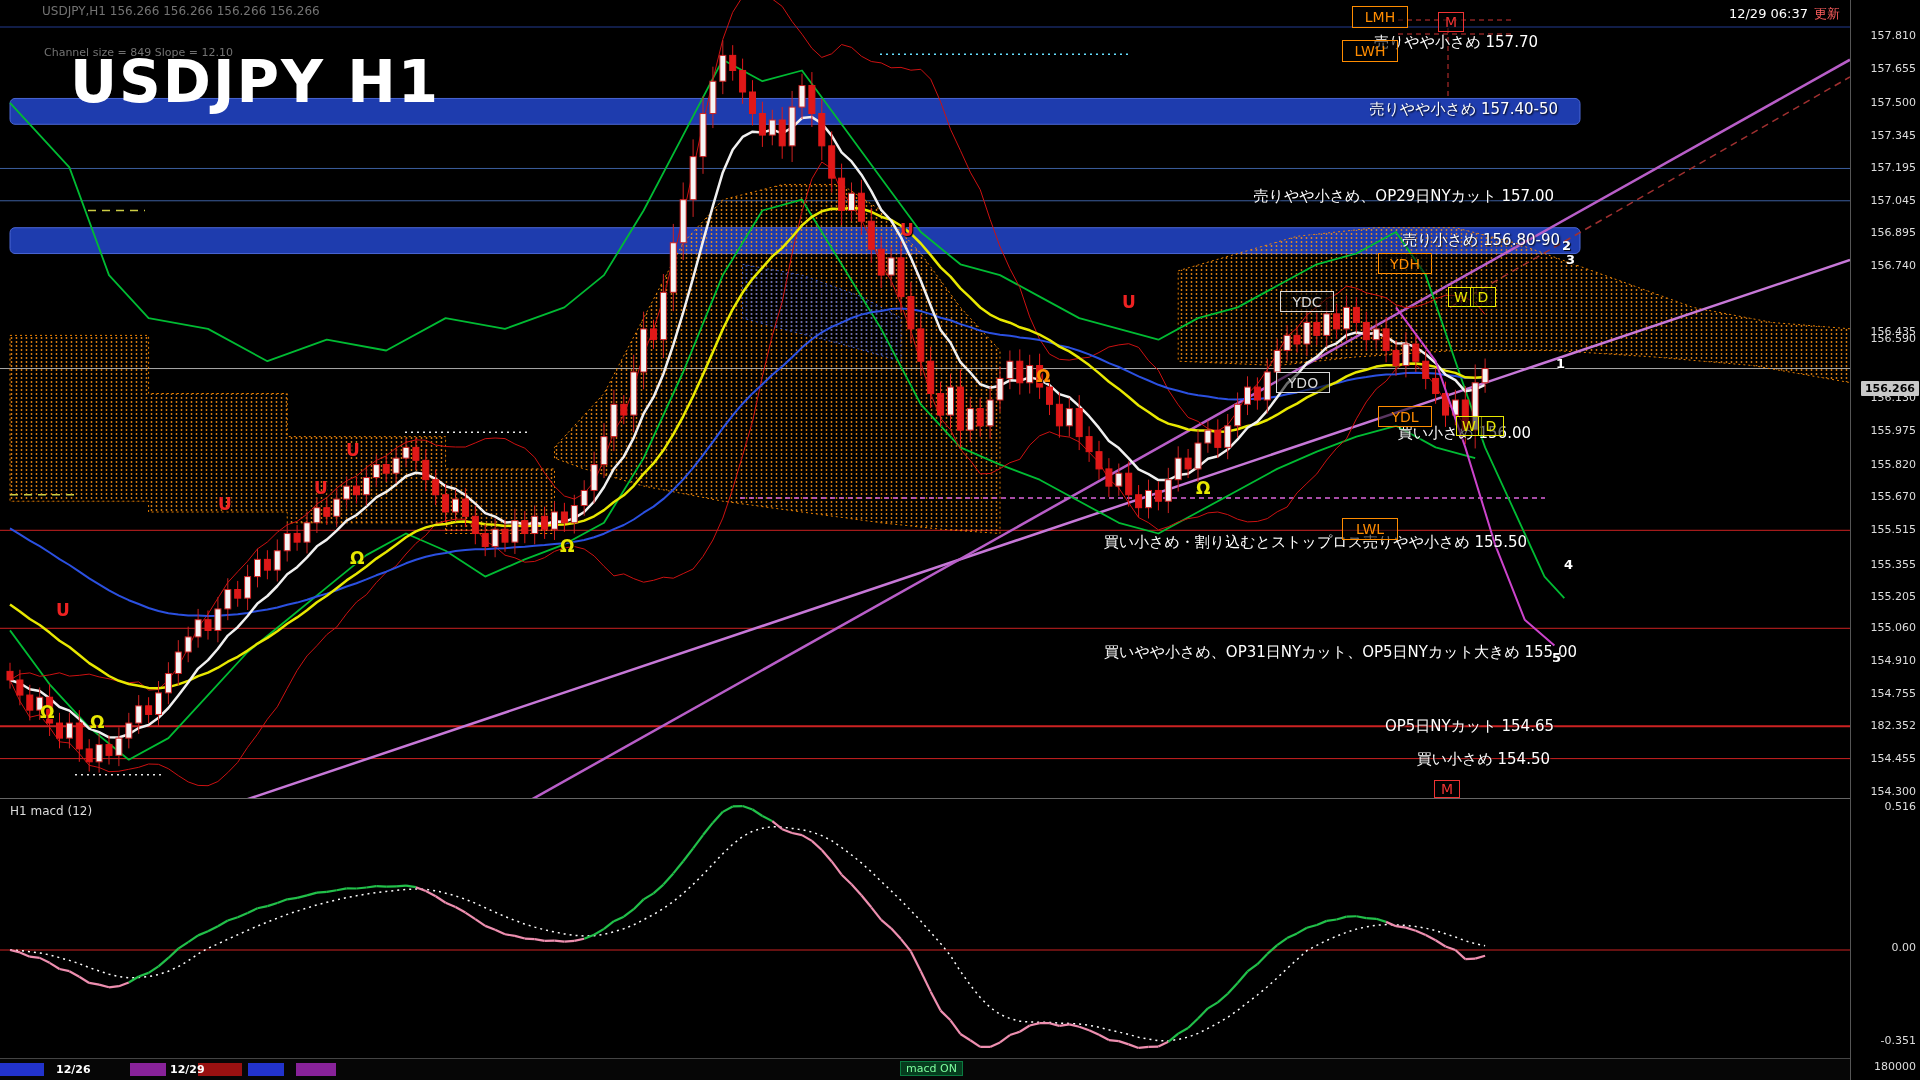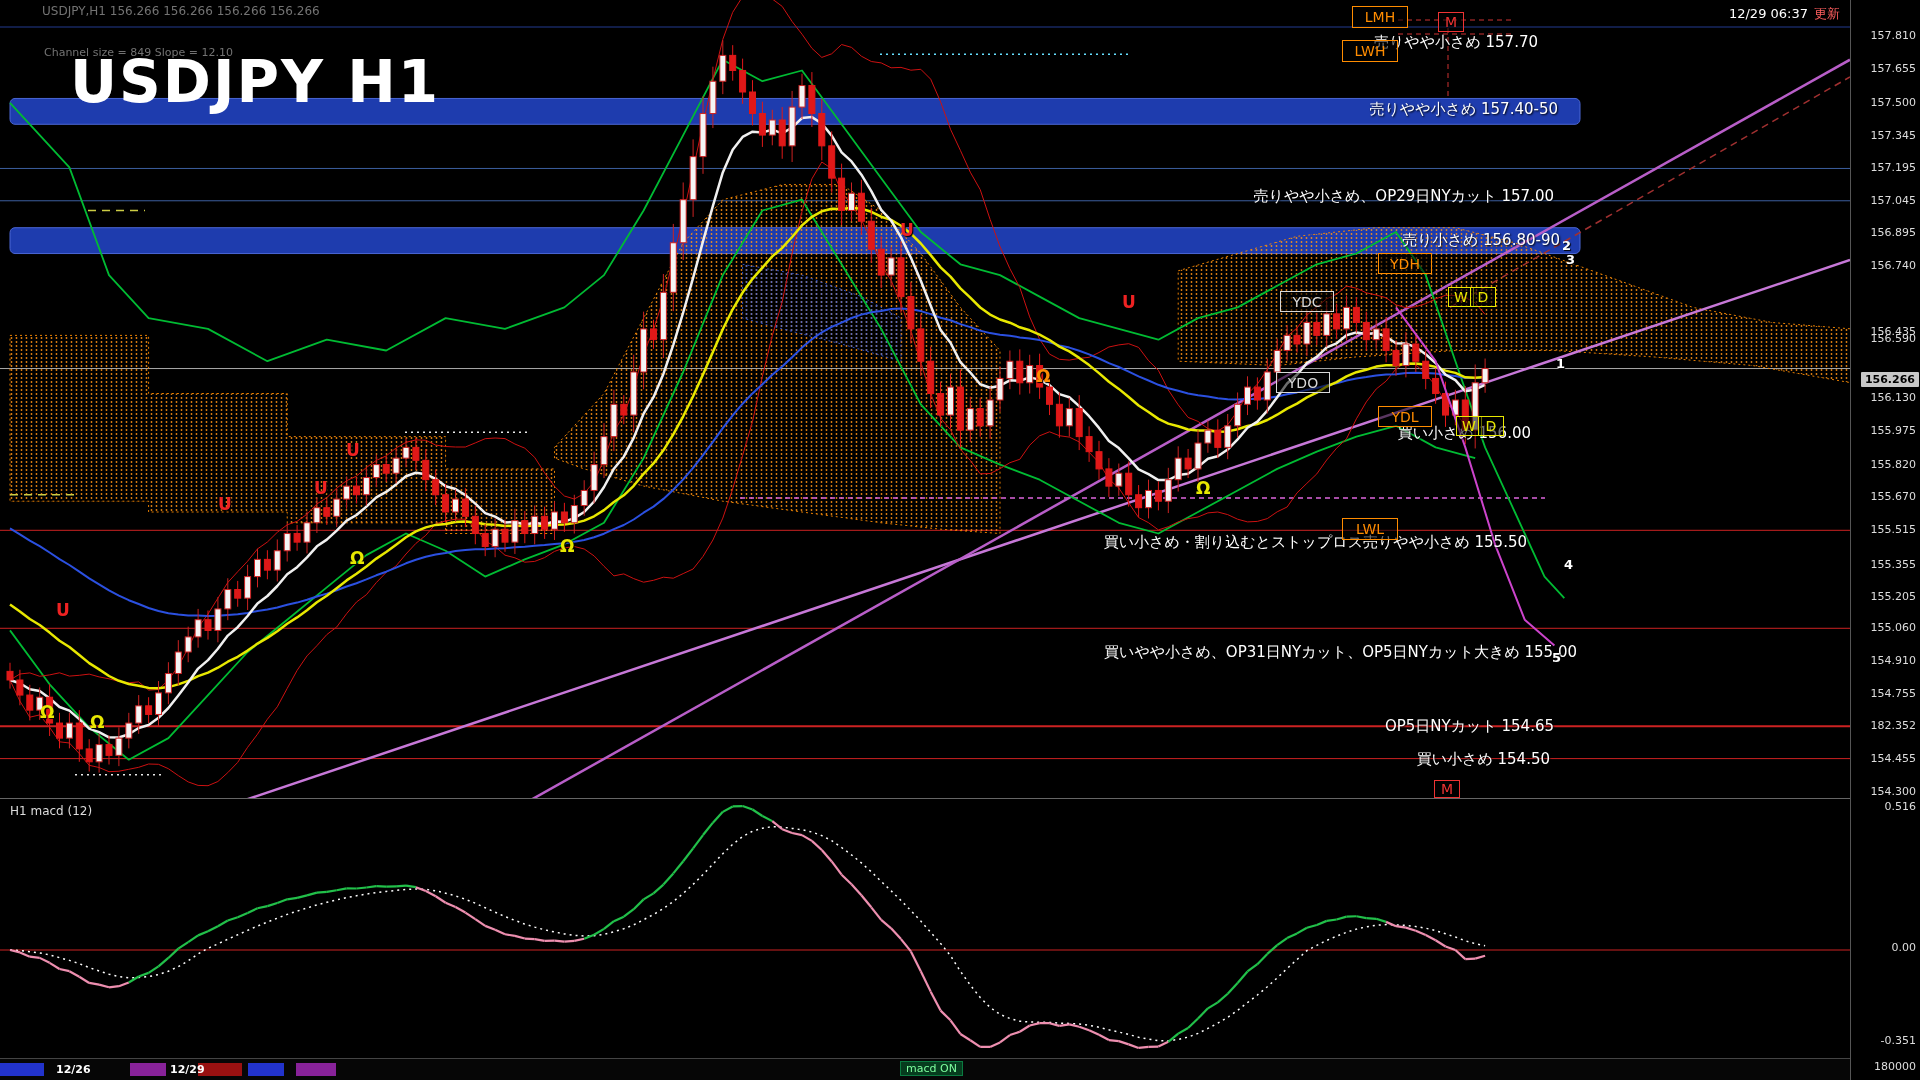--- a/index.html
+++ b/index.html
@@ -603,21 +603,21 @@
       <div class="axis-label" style="top: 489.913px;">155.670</div>
       <div class="axis-label" style="top: 523.297px;">155.515</div>
       <div class="axis-label" style="top: 557.758px;">155.355</div>
       <div class="axis-label" style="top: 590.065px;">155.205</div>
       <div class="axis-label" style="top: 621.295px;">155.060</div>
       <div class="axis-label" style="top: 653.602px;">154.910</div>
       <div class="axis-label" style="top: 686.986px;">154.755</div>
       <div class="axis-label" style="top: 719.293px;">182.352</div>
       <div class="axis-label" style="top: 751.6px;">154.455</div>
       <div class="axis-label" style="top: 784.984px;">154.300</div>
-      <div class="cur-price" style="top: 372px; margin-left: 40px;">156.266</div>
+      <div class="cur-price" style="top: 381px; margin-left: 40px;">156.266</div>
       <div class="axis-label" style="top: 800px;">0.516</div>
       <div class="axis-label" style="top: 941px;">0.00</div>
       <div class="axis-label" style="top: 1034px;">-0.351</div>
       <div class="axis-label" style="top: 1060px;">180000</div>
     </div>
 
   <div id="bottom-bar">
     <div class="macd-on" style="left: 900px;">macd ON</div>
   <div class="seg" style="left: 0px; width: 44px; background: rgb(34, 51, 204);"></div>
       <div class="seg" style="left: 130px; width: 36px; background: rgb(136, 34, 153);"></div>

